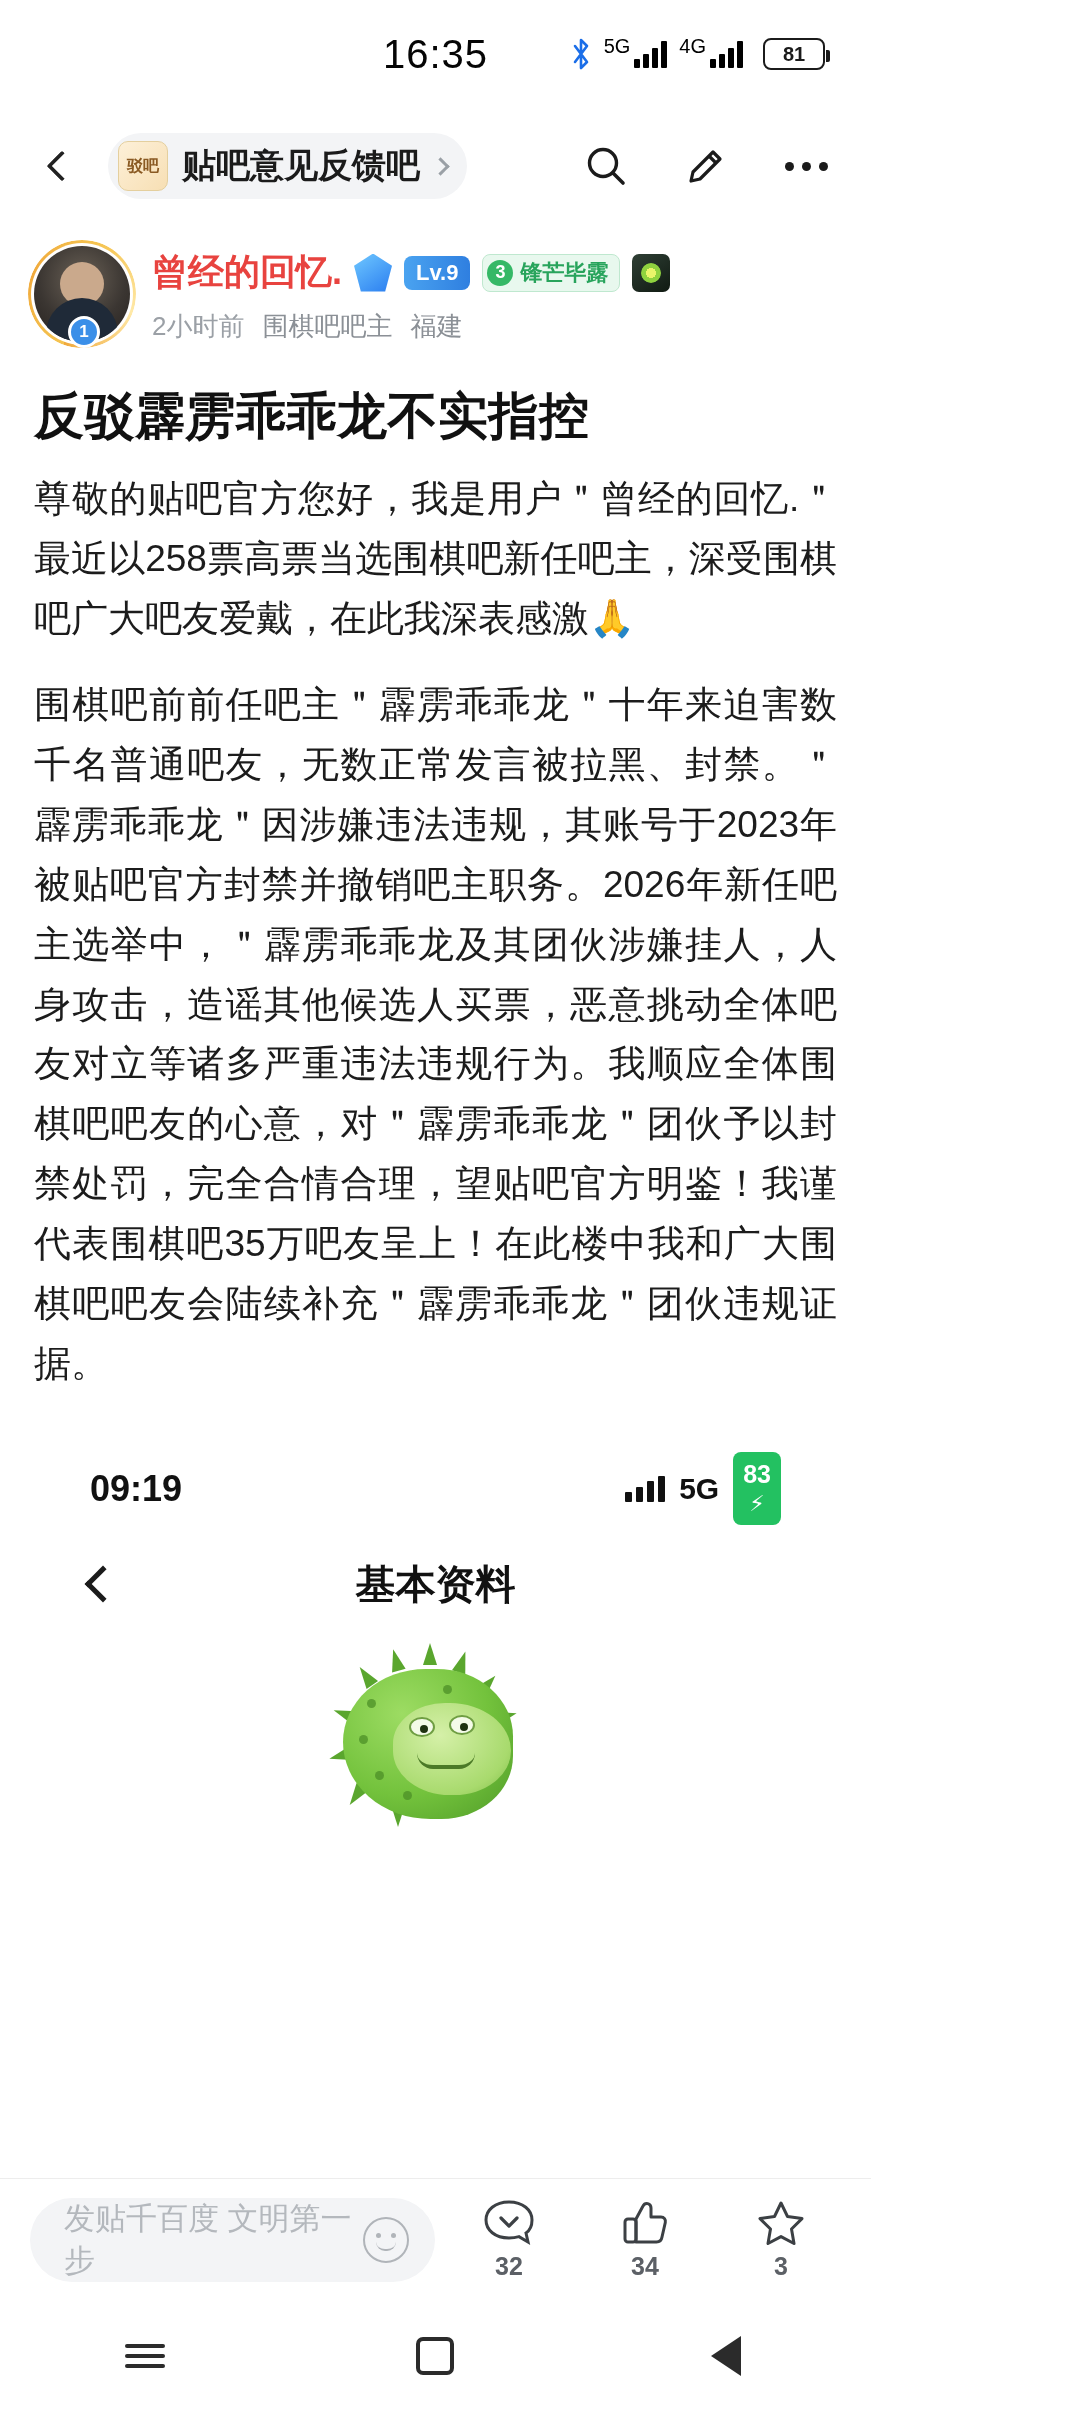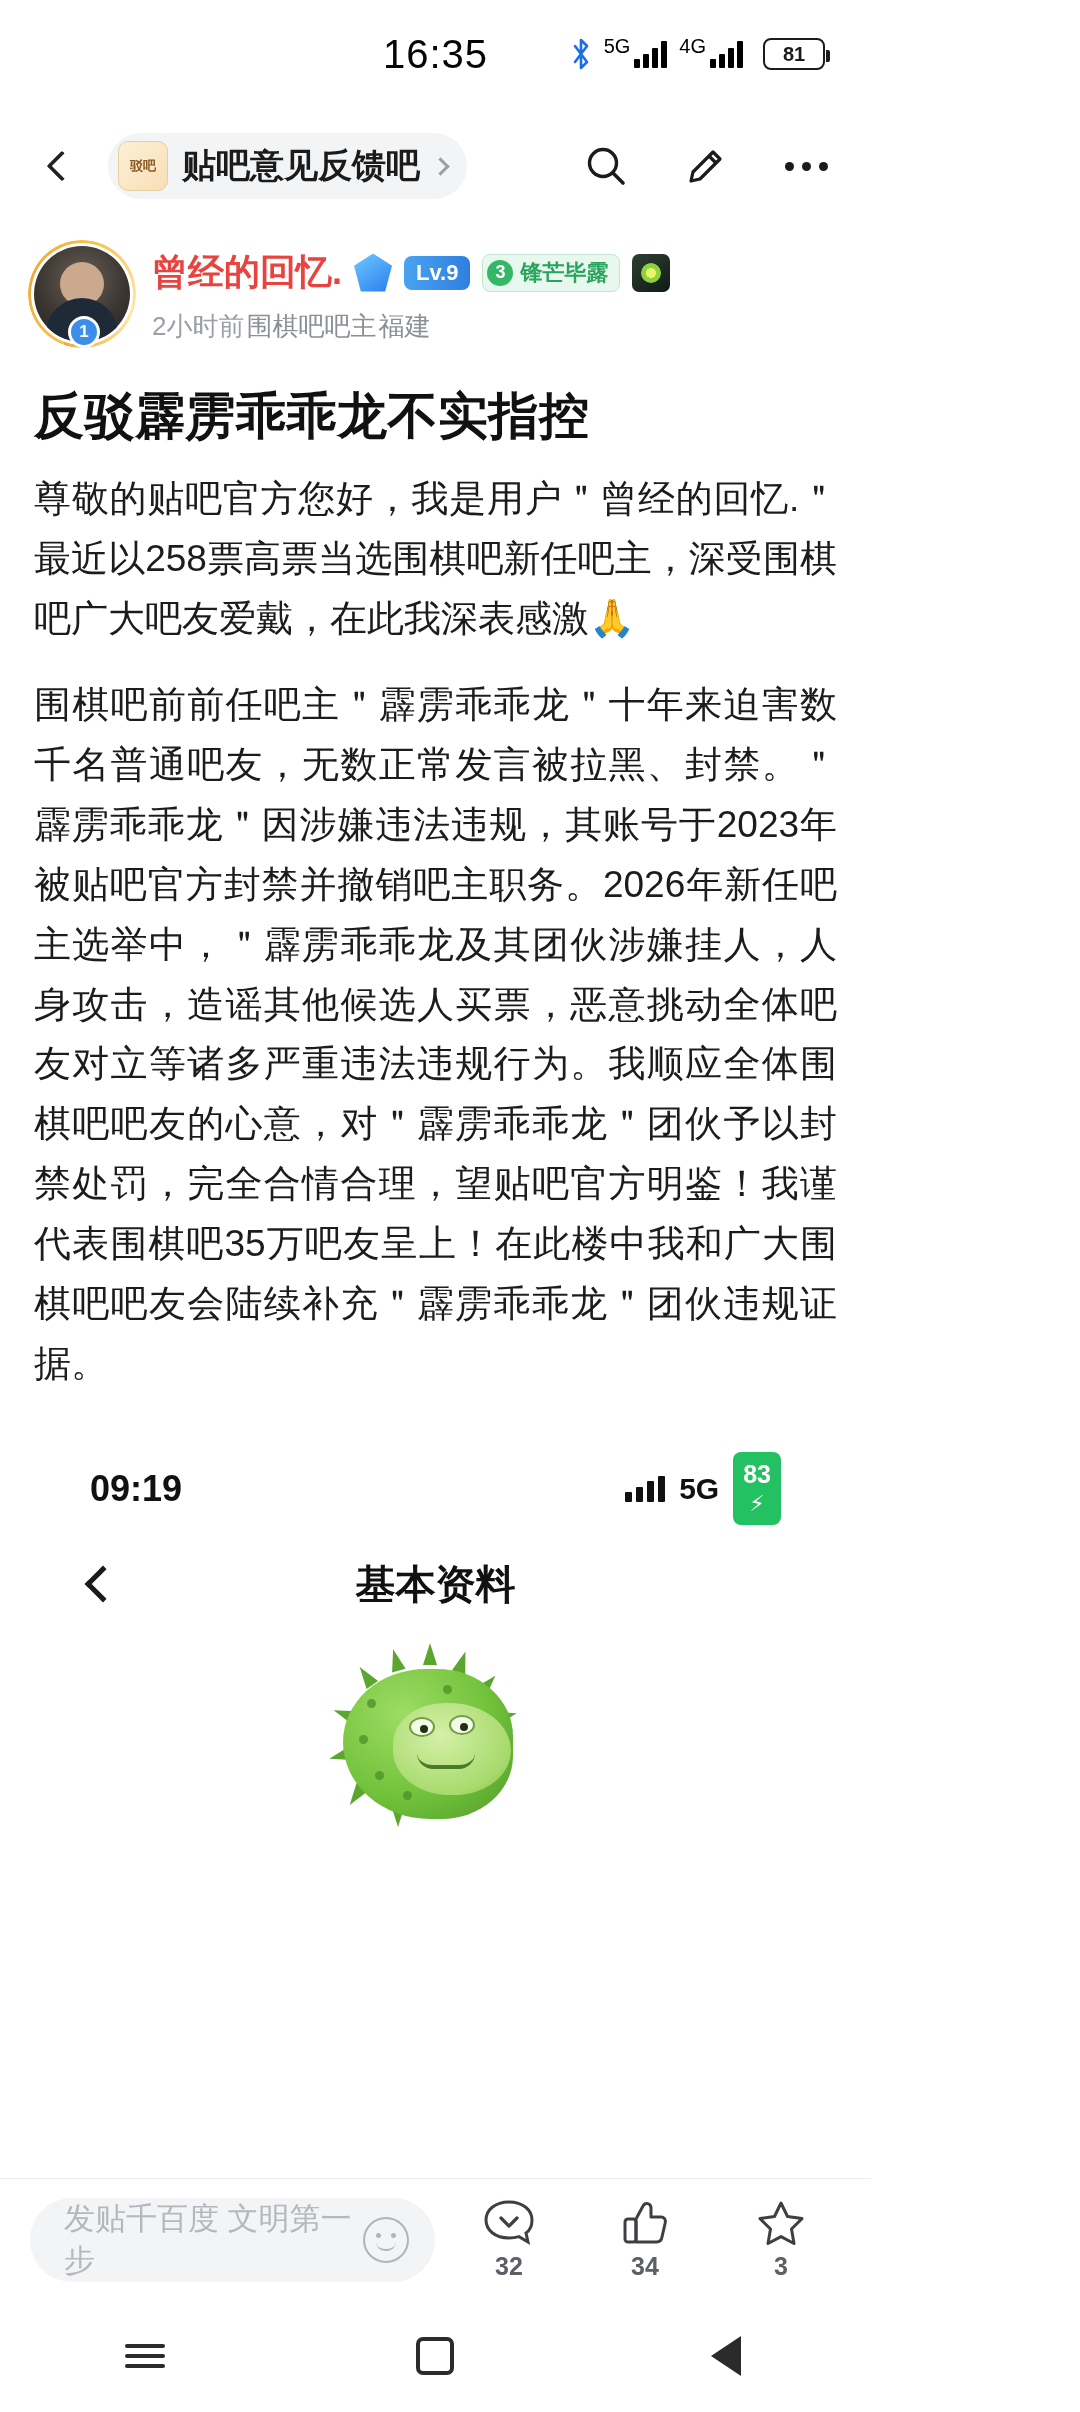--- a/index.html
+++ b/index.html
@@ -60,21 +60,21 @@
   }
   .bar-chip {
     display: flex; align-items: center; gap: 14px;
     background: #f3f4f6; border-radius: 40px; height: 66px; padding: 0 20px 0 10px;
   }
   .bar-avatar {
     width: 50px; height: 50px; border-radius: 10px;
     background: linear-gradient(135deg,#fdf0d8,#f7dfb4);
     border: 1.5px solid #e4cf9e;
     display:flex; align-items:center; justify-content:center;
-    font-size: 13px; color:#8a5a23; line-height:1.05; text-align:center; font-weight:700;
+    font-size: 16px; color:#8a5a23; line-height:1.05; text-align:center; font-weight:700;
     overflow:hidden;
   }
   .bar-chip-name { font-size: 34px; color: #1b1b1b; font-weight: 700; }
   .chip-chev {
     width: 13px; height: 13px; border-right: 3px solid #9aa0a6; border-top: 3px solid #9aa0a6;
     transform: rotate(45deg);
   }
   .nav-spacer { flex: 1; }
   .nav-actions { display:flex; align-items:center; gap: 38px; }
   .icon-btn { width: 62px; height: 62px; display:flex; align-items:center; justify-content:center; }
@@ -133,21 +133,21 @@
   }
   .deco-sq {
     width: 38px; height: 38px; border-radius: 7px;
     background: linear-gradient(145deg,#2f3f35,#101a12);
     display:flex; align-items:center; justify-content:center;
   }
   .deco-sq::after{
     content:""; width:20px; height:20px; border-radius:50%;
     background: radial-gradient(circle,#eaf56a 0 35%, #8fd23f 36% 70%, #3f8f2a 71% 100%);
   }
-  .author-line2 { display:flex; align-items:center; gap: 2px; margin-top: 12px; }
+  .author-line2 { display:flex; align-items:center; gap: 18px; margin-top: 12px; }
   .meta-text { font-size: 26px; color: #9ba0a6; }
   .meta-text.dark { color:#8b9096; }
   .follow-btn {
     flex:0 0 auto; margin-top: 6px;
     background:#eef3fe; color:#3b78e7; font-size: 32px; font-weight: 700;
     border-radius: 14px; padding: 16px 40px; border: none;
   }
 
   
   .post { padding: 0 34px; }

